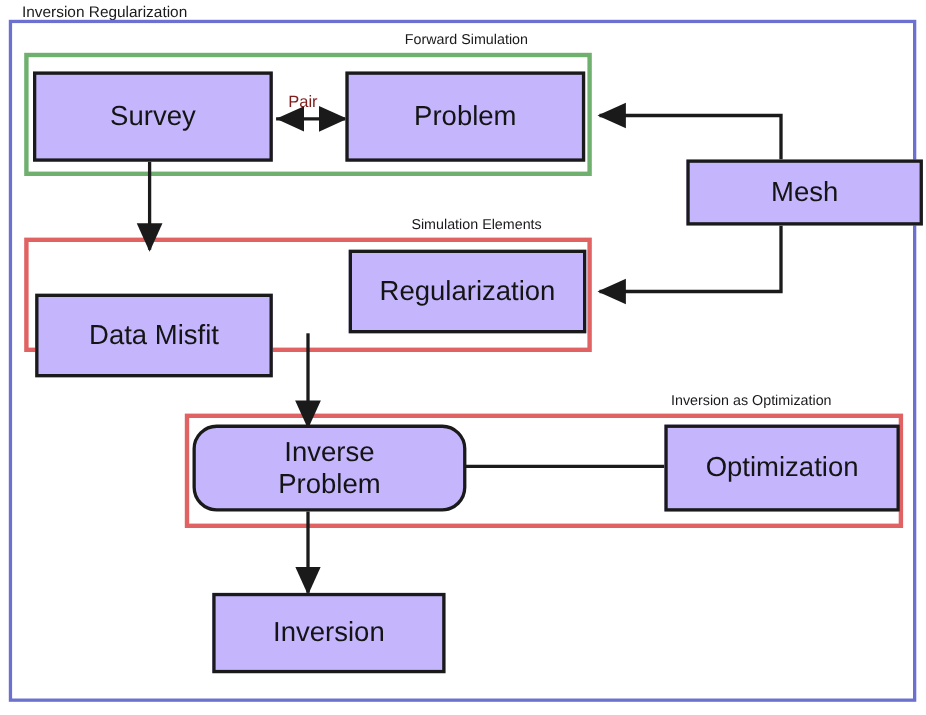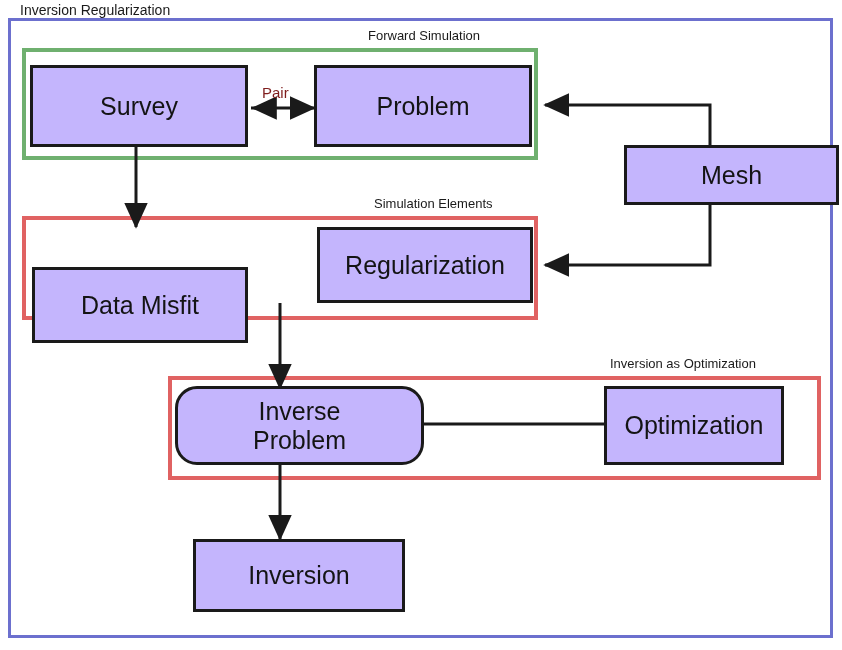--- a/index.html
+++ b/index.html
@@ -136,17 +136,17 @@
 
   <div class="node" style="left:604px; top:145px; width:215px; height:60px;margin-left:20px;">Mesh</div>
 
   <div class="node" style="left:32px; top:227px; width:216px; height:76px;margin-top:40px;">Data Misfit</div>
 
   <div class="node" style="left:317px; top:227px; width:216px; height:76px;text-align:center;">Regularization</div>
 
   <div class="node" style="left:175px; top:386px; width:249px; height:79px;border-radius:22px;">Inverse
 Problem</div>
 
-  <div class="node" style="left:604px; top:386px; width:180px; height:79px;">Optimization</div>
+  <div class="node" style="left:604px; top:386px; width:214px; height:79px;">Optimization</div>
 
   <div class="node" style="left:193px; top:539px; width:212px; height:73px;">Inversion</div>
 
 </div>
 
 </body></html>

